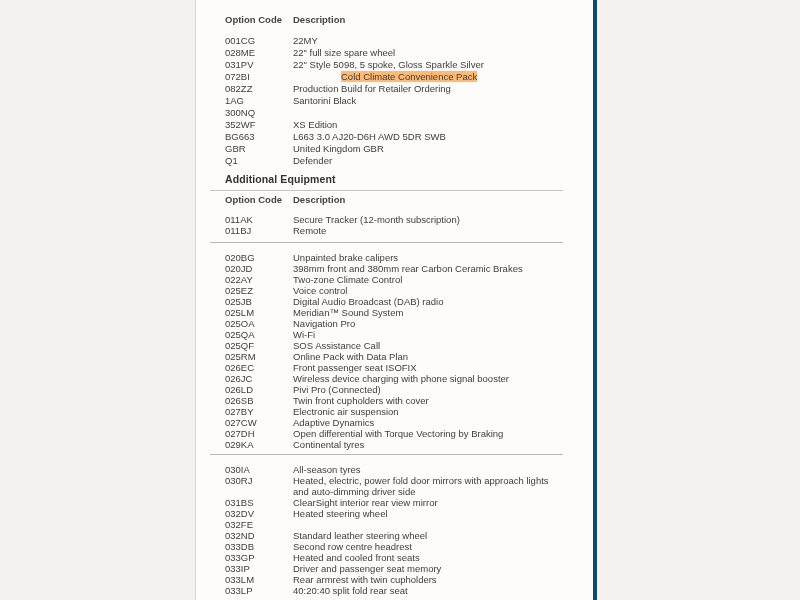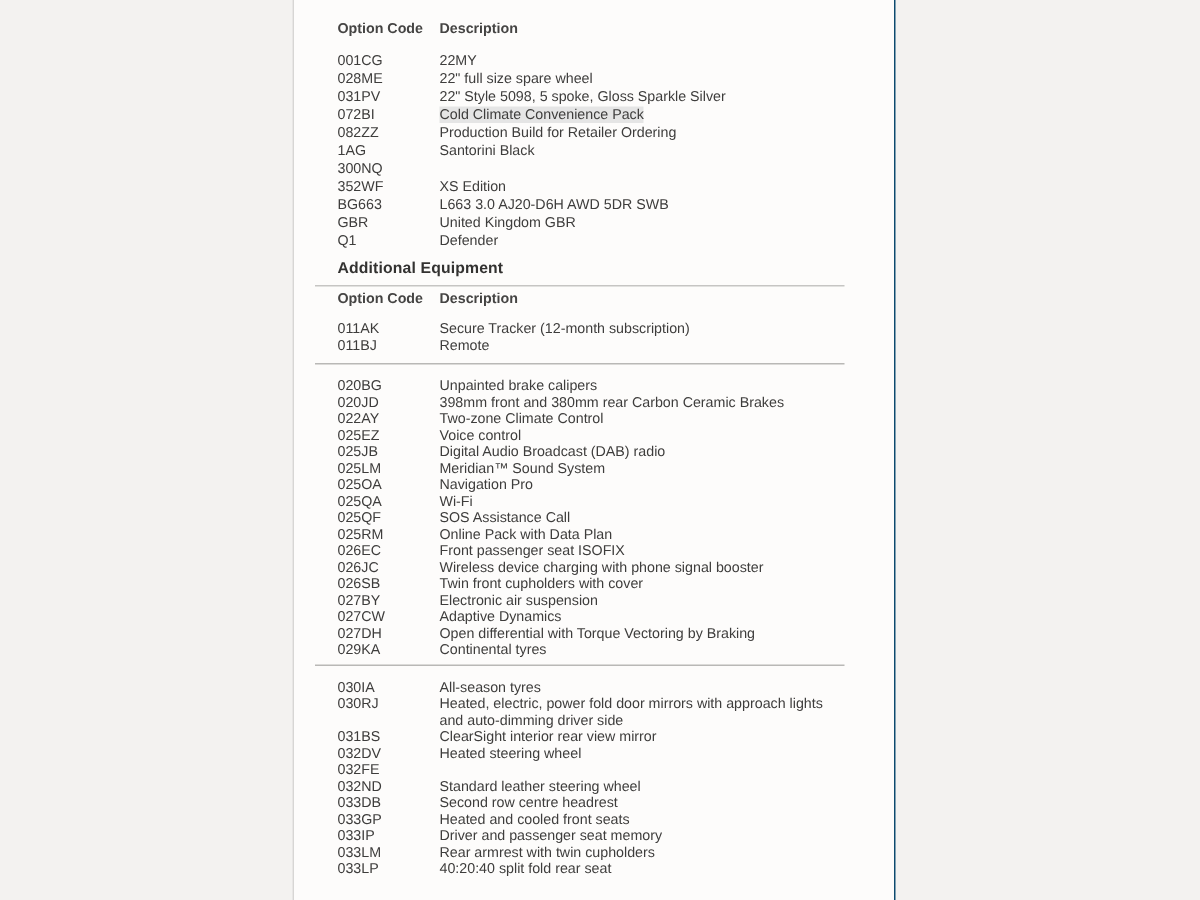--- a/index.html
+++ b/index.html
@@ -8,21 +8,21 @@
     background:#f3f2f0;
     font-family:"Liberation Sans","DejaVu Sans",sans-serif;
     color:#3e3d3c;
     -webkit-font-smoothing:antialiased;
   }
   .sheet{
     position:absolute;left:195px;top:0;width:402px;height:600px;
     box-sizing:border-box;
     background:#fdfcfb;
     border-left:1px solid #d7d6d4;
-    border-right:1px solid #0c4a6e;
+    border-right:4px solid #0c4a6e;
     padding:14px 34px 0 29px;
   }
   .thead{display:flex;font-size:9.5px;font-weight:700;line-height:12px;color:#454443;}
   .code{width:68px;flex-shrink:0;}
   .desc{flex:1;}
   .rows{font-size:9.5px;}
   .rows .row{display:flex;}
   .t1 .row{line-height:12px;}
   .grp .row{line-height:11px;}
   .t1{margin-top:9px;}
@@ -34,21 +34,21 @@
     height:1px;background:#b9b8b6;border:0;
     margin-left:-15px;width:353px;
   }
   .rule-heading{margin-top:4px;background:#c6c5c3;}
   .thead-2{margin-top:3px;}
   .grp-1{margin-top:8px;}
   .rule-2{margin-top:6px;}
   .grp-2{margin-top:9px;}
   .rule-3{margin-top:4px;}
   .grp-3{margin-top:9px;}
-  .hl{background:#e5e5e5;}
+  .hl{background:#fdba74;margin-left:48px;}
 </style>
 </head>
 <body>
 
 <div class="sheet">
 
   <div class="thead">
     <span class="code">Option Code</span>
     <span class="desc">Description</span>
   </div>
@@ -164,20 +164,24 @@
       </div>
       <div class="row">
         <span class="code">026EC</span>
         <span class="desc">Front passenger seat ISOFIX</span>
       </div>
       <div class="row">
         <span class="code">026JC</span>
         <span class="desc">Wireless device charging with phone signal booster</span>
       </div>
       <div class="row">
+        <span class="code">026LD</span>
+        <span class="desc">Pivi Pro (Connected)</span>
+      </div>
+      <div class="row">
         <span class="code">026SB</span>
         <span class="desc">Twin front cupholders with cover</span>
       </div>
       <div class="row">
         <span class="code">027BY</span>
         <span class="desc">Electronic air suspension</span>
       </div>
       <div class="row">
         <span class="code">027CW</span>
         <span class="desc">Adaptive Dynamics</span>

